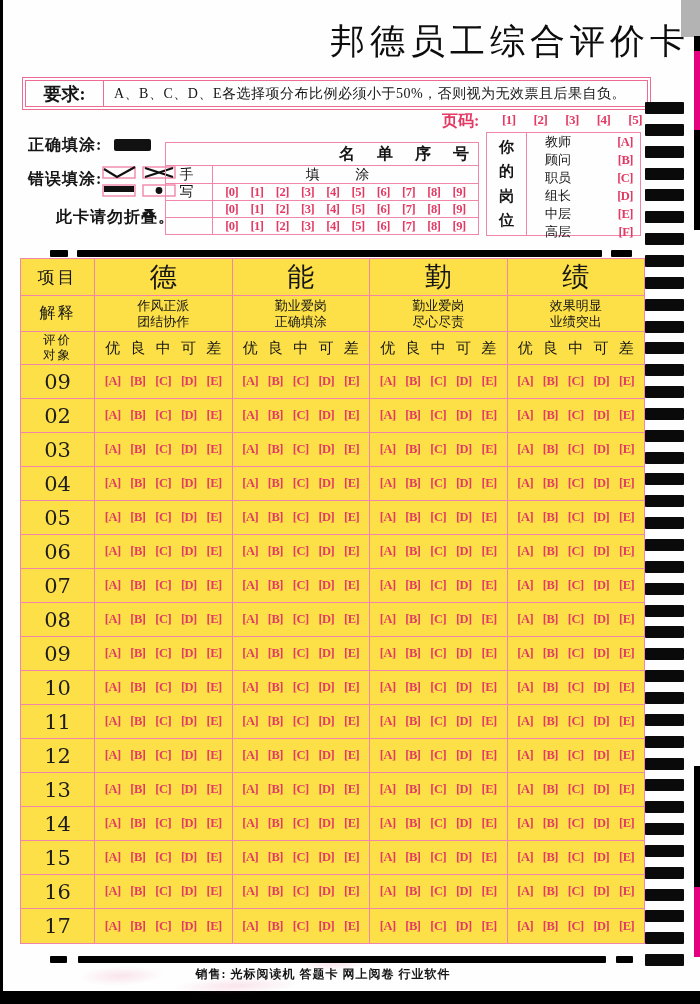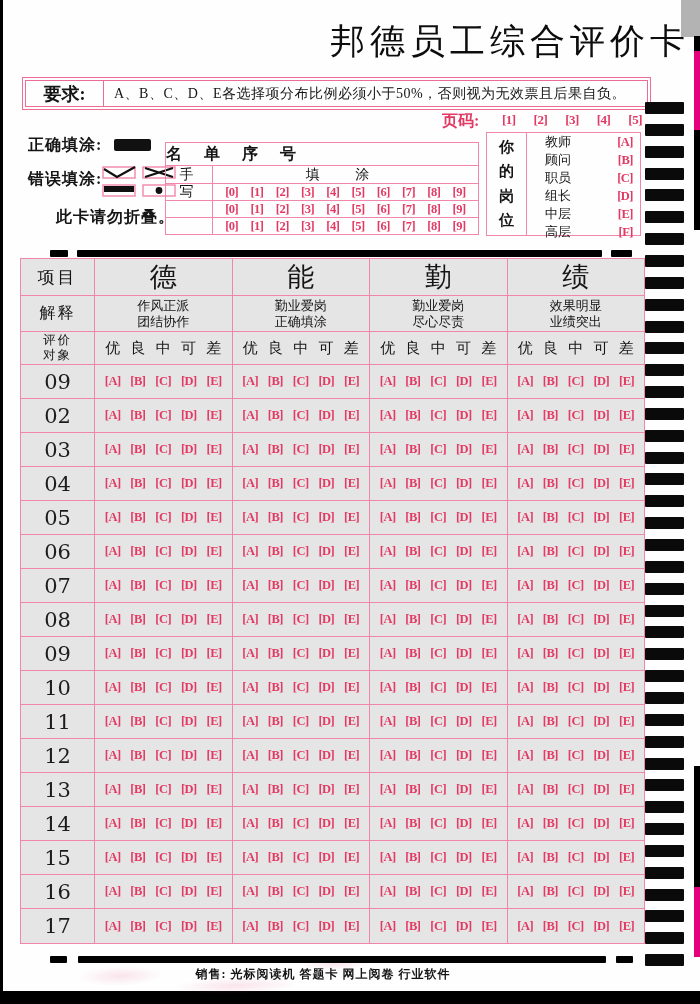--- a/index.html
+++ b/index.html
@@ -47,21 +47,21 @@
   .ins.correct{top:135px;}
   .ins.wrong{top:169px;}
   .ins.nofold{top:207px;margin-left:28px;}
   .solid-mark{position:absolute;left:114px;top:139px;width:37px;height:12px;background:#111;border-radius:2px;}
   #wrong-marks{position:absolute;left:102px;top:166px;width:74px;height:31px;
     display:flex;flex-wrap:wrap;justify-content:space-between;align-content:space-between;}
   .wmark{width:34px;height:13px;}
   .wmark svg{display:block;width:34px;height:13px;}
   
   .serial-box{position:absolute;left:165px;top:142px;width:314px;height:93px;border:1px solid var(--pink);}
-  .serial-title{height:23px;border-bottom:1px solid var(--pink);text-align:left;
+  .serial-title{height:23px;border-bottom:1px solid var(--pink);text-align:right;
     font-size:16px;font-weight:bold;letter-spacing:9px;line-height:22px;}
   .srow{display:flex;border-bottom:1px solid var(--pink);}
   .srow:last-child{border-bottom:none;}
   .srow.head{height:18px;}
   .scell-left{width:47px;border-right:1px solid var(--pink);}
   .scell-left.lab{font-size:14px;text-align:center;letter-spacing:5px;line-height:17px;}
   .scell-digits{flex:1;display:flex;justify-content:space-evenly;align-items:center;}
   .scell-digits.lab{font-size:14px;justify-content:center;letter-spacing:16px;line-height:17px;display:block;text-align:center;}
   #serial-rows .srow{height:17px;}
   
@@ -75,21 +75,21 @@
   .pcode{font-size:12.5px;}
   
   .hbar{position:absolute;height:7px;background:#000;border-radius:1px;}
   .hbar.t1{left:50px;top:250px;width:18px;}
   .hbar.t2{left:77px;top:250px;width:525px;}
   .hbar.t3{left:611px;top:250px;width:21px;}
   .hbar.b1{left:50px;top:956px;width:17px;}
   .hbar.b2{left:78px;top:956px;width:528px;}
   .hbar.b3{left:616px;top:956px;width:17px;}
   
-  #otable{position:absolute;left:20px;top:258px;width:625px;border:1px solid var(--pink);background:#e5e5e5;}
+  #otable{position:absolute;left:20px;top:258px;width:625px;border:1px solid var(--pink);background:#fde047;}
   .trow{display:flex;border-bottom:1px solid var(--pink);}
   .trow:last-child{border-bottom:none;}
   .tc{border-right:1px solid var(--pink);display:flex;align-items:center;justify-content:center;}
   .tc:last-child{border-right:none;}
   .c0{width:74px;flex:none;}
   .cc{flex:1;}
   .r1{height:37px;}
   .hitem{font-size:17px;letter-spacing:3px;}
   .hcat{font-size:27px;font-weight:500;}
   .r2{height:36px;}

